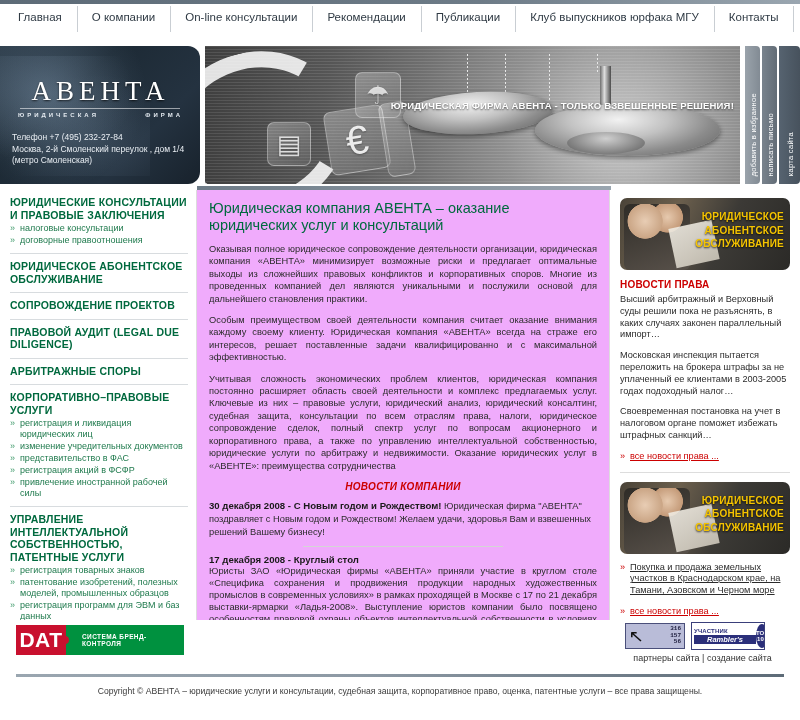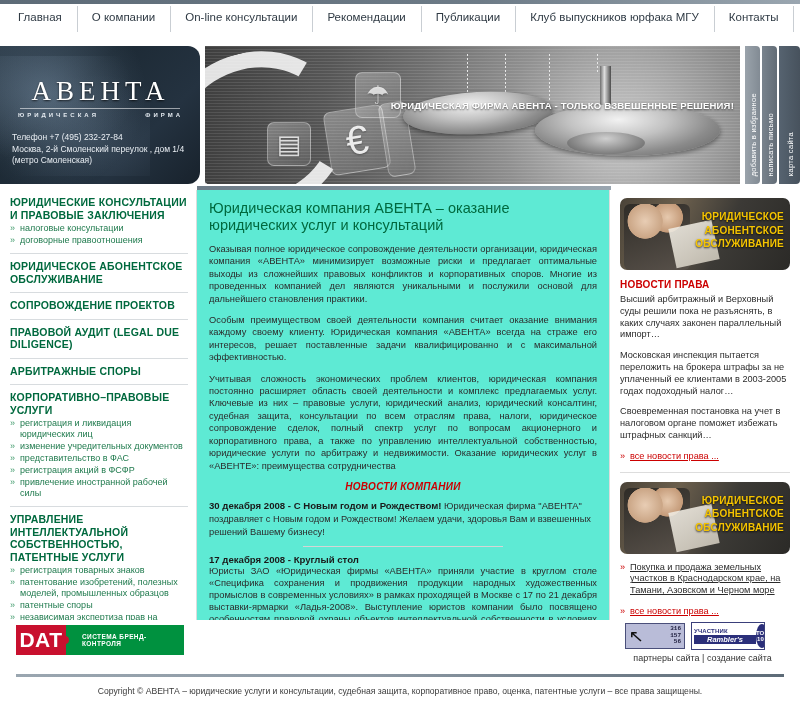--- a/index.html
+++ b/index.html
@@ -173,21 +173,21 @@
     position:relative;padding-left:10px;margin-bottom:1px;
     font-size:9px;line-height:11px;color:#1f7a4d;cursor:pointer;
   }
   .svc-list li:before{
     content:"»";position:absolute;left:0;top:0;color:#3f9a6b;font-size:9px;
   }
   .svc-sep{height:1px;background:#d8dcdf;margin:6px 0 6px 0;}
 
   .col-mid{
     position:absolute;left:196px;top:0;width:414px;height:430px;
-    background:#5eead4;
+    background:#f0abfc;
     border-left:1px solid #dcdcdc;border-right:1px solid #dcdcdc;
     box-sizing:border-box;padding:10px 12px 0 12px;
   }
   .mid-topline{
     position:absolute;left:0;top:-4px;width:414px;height:4px;
     background:linear-gradient(to right,#6d7b87,#9aa6b0);
   }
   h1.page-title{
     margin:0 0 9px 0;font-size:14.5px;font-weight:normal;
     color:#00693e;line-height:17px;
@@ -432,20 +432,21 @@
           <li>привлечение иностранной рабочей силы</li>
         </ul>
       </div>
       <div class="svc-sep"></div>
 
       <div class="svc">
         <div class="svc-title">УПРАВЛЕНИЕ ИНТЕЛЛЕКТУАЛЬНОЙ СОБСТВЕННОСТЬЮ, ПАТЕНТНЫЕ УСЛУГИ</div>
         <ul class="svc-list">
           <li>регистрация товарных знаков</li>
           <li>патентование изобретений, полезных моделей, промышленных образцов</li>
+          <li>регистрация программ для ЭВМ и баз данных</li>
           <li>патентные споры</li>
           <li>независимая экспертиза прав на промышленную собственность</li>
           <li>анти-контрафактный сервис</li>
         </ul>
       </div>
     </div>
 
     <div class="col-mid">
       <div class="mid-topline"></div>
       <h1 class="page-title">Юридическая компания АВЕНТА – оказание юридических услуг и консультаций</h1>

